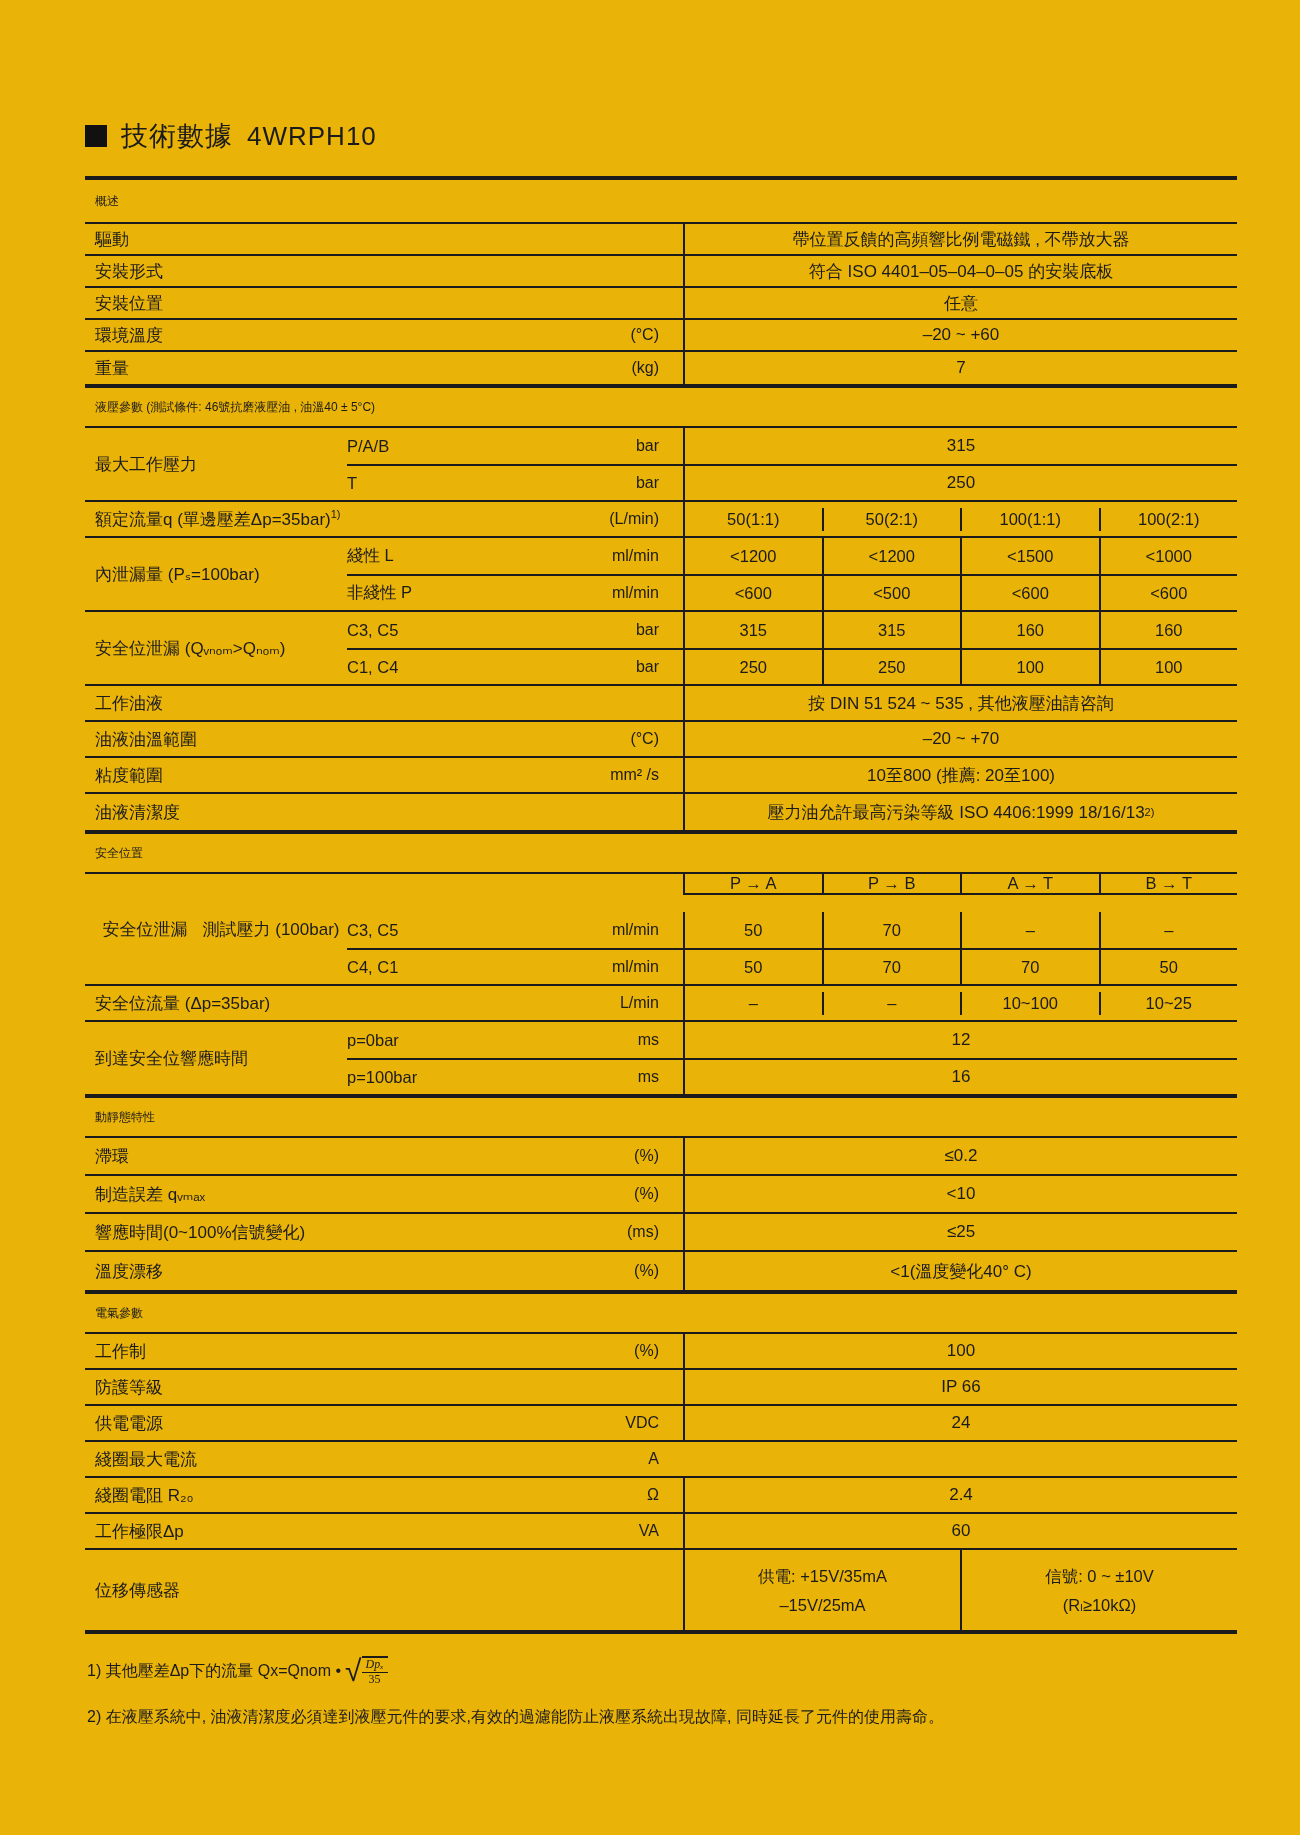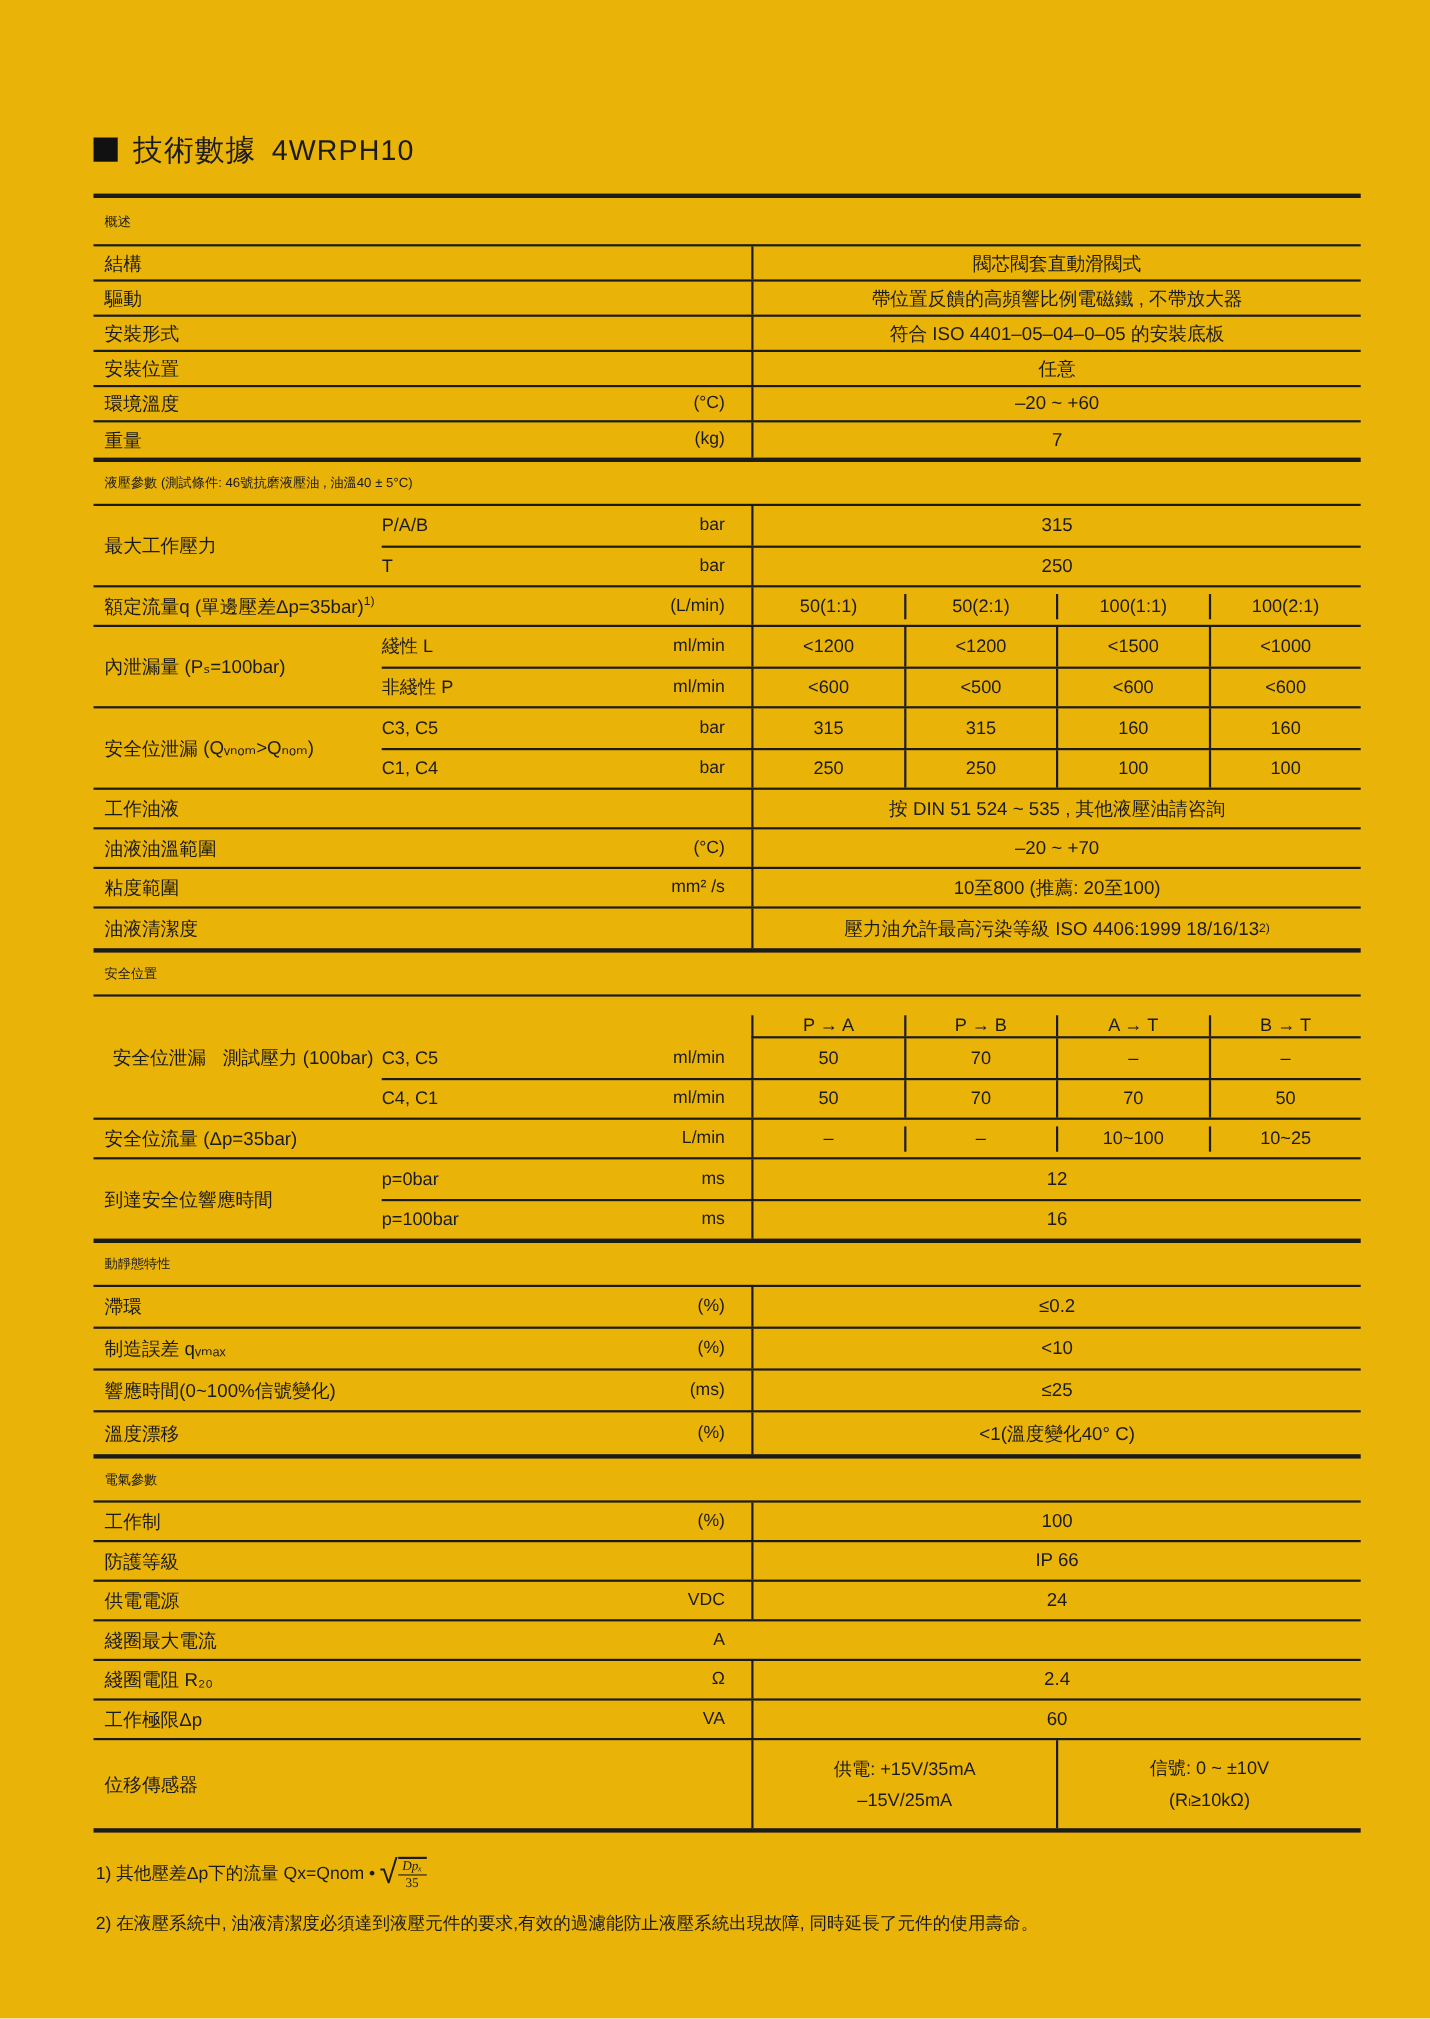--- a/index.html
+++ b/index.html
@@ -63,21 +63,21 @@
   .sub { display:flex; flex:1; min-height:36px; align-items:stretch; }
   .sub + .sub { border-top:2px solid #1b1b1b; }
   .sub .sl { width:143px; display:flex; align-items:center; font-size:16.5px; }
   .sub .su { width:193px; display:flex; align-items:center; justify-content:flex-end; padding-right:24px; font-size:16px; }
   .sub .vals { flex:1; border-left:2px solid #1b1b1b; display:flex; align-items:stretch; }
   .sub .vals .c { flex:1; display:flex; align-items:center; justify-content:center; font-size:16.5px; }
   .sub .vals .c + .c { border-left:2px solid #1b1b1b; }
   .sub .vals .merged { flex:1; display:flex; align-items:center; justify-content:center; font-size:17px; }
 
   
-  .safety-head { display:flex; min-height:38px; align-items:flex-end; }
+  .safety-head { display:flex; min-height:38px; align-items:flex-start; }
   .safety-head .spacer { width:598px; }
   .safety-head .vals { flex:1; border-left:2px solid #1b1b1b; border-bottom:2px solid #1b1b1b; display:flex; }
   .safety-head .vals .c { flex:1; display:flex; align-items:center; justify-content:center; font-size:16.5px; }
   .safety-head .vals .c + .c { border-left:2px solid #1b1b1b; }
 
   
   .sensor { display:flex; min-height:80px; align-items:stretch; }
   .sensor .vc.split { padding:0; align-items:stretch; }
   .half { flex:1; display:flex; flex-direction:column; justify-content:center; gap:8px; text-align:center; font-size:16.5px; }
   .half + .half { border-left:2px solid #1b1b1b; }
@@ -100,27 +100,20 @@
     <div class="title">
       <span class="sq"></span>
       <span class="title-text">技術數據</span>
       <span class="model">4WRPH10</span>
     </div>
 
     <div class="tbl">
 
       <div class="sec">概述</div>
 
-      <div class="row ov">
-        <div class="lc">
-            <span class="lbl">結構</span>
-            <span class="unit"></span>
-          </div>
-        <div class="vc">閥芯閥套直動滑閥式</div>
-      </div>
       <div class="row ov">
         <div class="lc">
             <span class="lbl">驅動</span>
             <span class="unit"></span>
           </div>
         <div class="vc">帶位置反饋的高頻響比例電磁鐵 , 不帶放大器</div>
       </div>
       <div class="row ov">
         <div class="lc">
             <span class="lbl">安裝形式</span>

